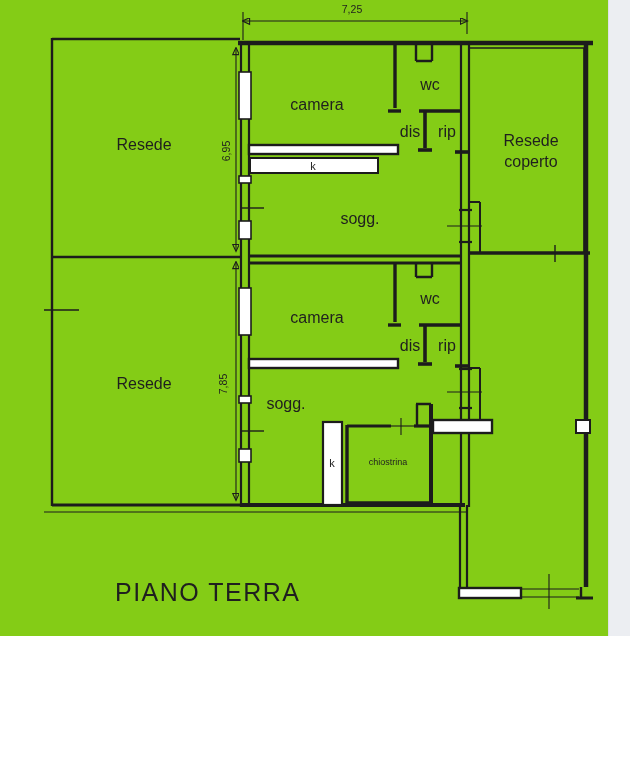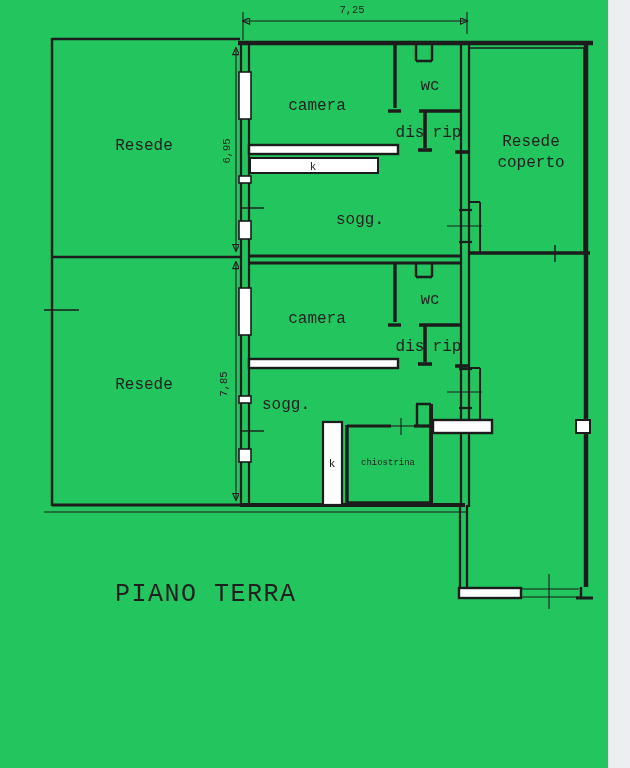--- a/index.html
+++ b/index.html
@@ -1,21 +1,21 @@
 <!DOCTYPE html>
 <html><head>
 <meta charset="utf-8">
 <style>
   html,body{margin:0;padding:0;background:#ffffff;}
   .page{
     position:relative;
-    width:630px;height:768px;
-    background:#22c55e;
+    width:630px;height:636px;
+    background:#84cc16;
     overflow:hidden;
-    font-family:Liberation Mono, monospace;
+    font-family:Liberation Sans, sans-serif;
   }
   .page-edge{
     position:absolute;top:0;right:0;width:21px;height:768px;
     background:#eceef2;border-left:1px solid #dfe1e7;
   }
   svg{position:absolute;left:0;top:0;}
   
   path,rect.win,rect.band{stroke:#1c1c1c;fill:none;}
   .s1{stroke-width:1.1}
   .s14{stroke-width:1.4}

